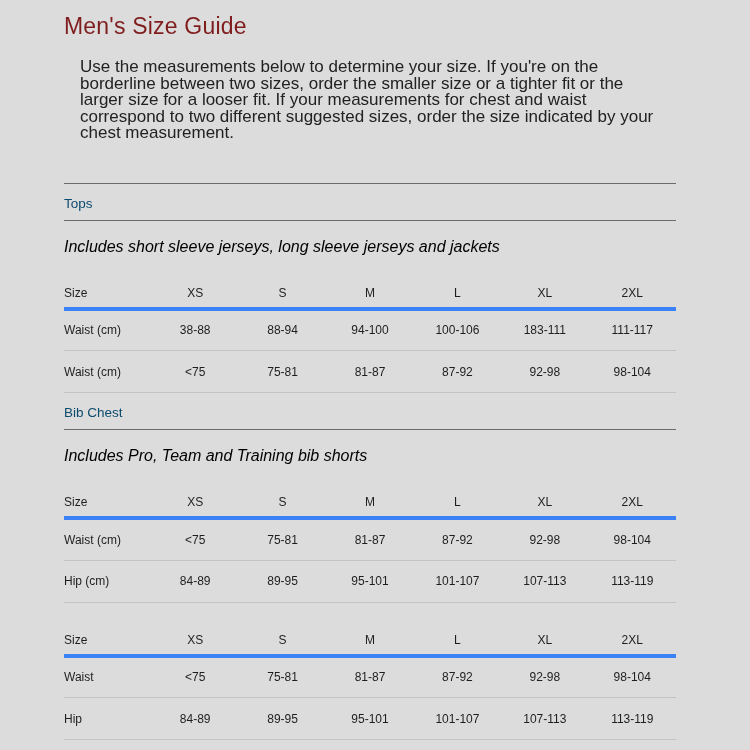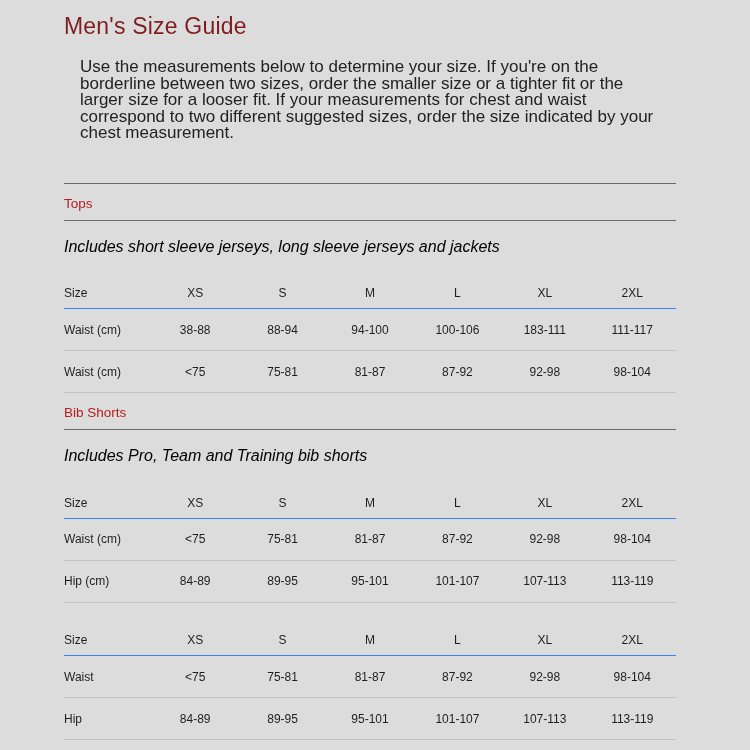--- a/index.html
+++ b/index.html
@@ -35,41 +35,41 @@
     border-top: 1px solid #6b6b6b;
     margin: 41px 0 0;
     height: 0;
   }
   .section-title {
     font-size: 13.5px;
     font-weight: 400;
     margin: 0;
     padding: 12px 0 9px;
     border-bottom: 1px solid #6b6b6b;
-    color: #b91c1c;
+    color: #0c4a6e;
   }
   .includes {
     font-style: italic;
     font-size: 16px;
     margin: 17px 0 0;
     color: #000000;
   }
   table.size-table {
     width: 100%;
     border-collapse: collapse;
     table-layout: fixed;
     margin-top: 23px;
     font-size: 12px;
   }
   table.size-table thead tr { height: 30px; }
   table.size-table thead th {
     font-weight: 400;
     text-align: center;
     padding: 0;
-    border-bottom: 1px solid #3b82f6;
+    border-bottom: 4px solid #3b82f6;
   }
   table.size-table tbody tr { height: 42px; }
   table.size-table tbody td {
     text-align: center;
     padding: 0;
     border-bottom: 1px solid #c3c3c3;
   }
   table.size-table .lbl { text-align: left; }
 </style>
 </head>
@@ -115,21 +115,21 @@
           <td>81-87</td>
           <td>87-92</td>
           <td>92-98</td>
           <td>98-104</td>
         </tr>
       </tbody>
     </table>
   </section>
 
   <section>
-    <h2 class="section-title">Bib Shorts</h2>
+    <h2 class="section-title">Bib Chest</h2>
     <p class="includes">Includes Pro, Team and Training bib shorts</p>
     <table class="size-table">
       <thead>
         <tr>
           <th class="lbl">Size</th>
           <th>XS</th>
           <th>S</th>
           <th>M</th>
           <th>L</th>
           <th>XL</th>

